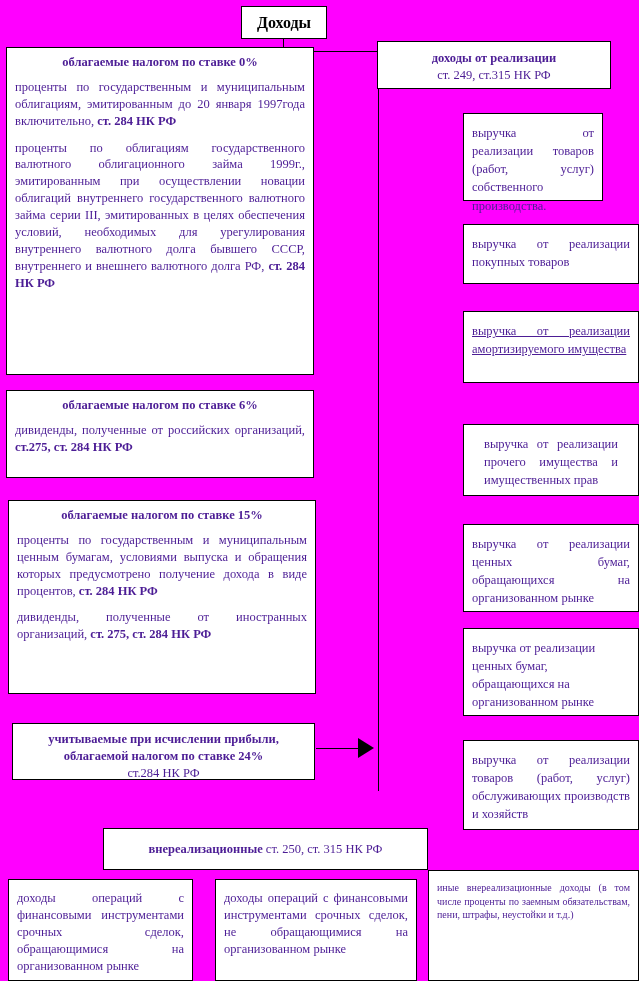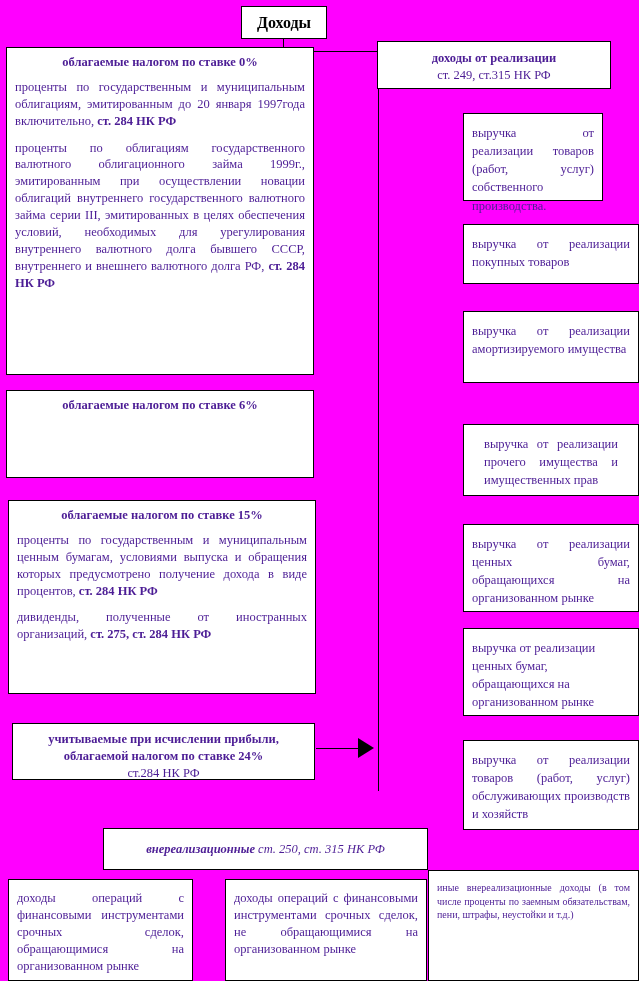--- a/index.html
+++ b/index.html
@@ -96,20 +96,21 @@
 <div class="arrowhead" style="left:358px; top:738px; border-top:10px solid transparent; border-bottom:10px solid transparent; border-left:16px solid #000000;"></div>
 
 <div class="box" style="left:6px; top:47px; width:308px; height:328px;">
   <span class="hdr">облагаемые налогом по ставке 0%</span>
   <p><span>проценты по государственным и муниципальным облигациям, эмитированным до 20 января 1997года включительно, </span><span class="bold">ст. 284 НК РФ</span></p>
   <p><span>проценты по облигациям государственного валютного облигационного займа 1999г., эмитированным при осуществлении новации облигаций внутреннего государственного валютного займа серии III, эмитированных в целях обеспечения условий, необходимых для урегулирования внутреннего валютного долга бывшего СССР, внутреннего и внешнего валютного долга РФ, </span><span class="bold">ст. 284 НК РФ</span></p>
 </div>
 
 <div class="box" style="left:6px; top:390px; width:308px; height:88px;">
   <span class="hdr">облагаемые налогом по ставке 6%</span>
+  <p><span>дивиденды, полученные от российских организаций, </span><span class="bold">ст.275, ст. 284 НК РФ</span></p>
 </div>
 
 <div class="box" style="left:8px; top:500px; width:308px; height:194px;">
   <span class="hdr">облагаемые налогом по ставке 15%</span>
   <p><span>проценты по государственным и муниципальным ценным бумагам, условиями выпуска и обращения которых предусмотрено получение дохода в виде процентов, </span><span class="bold">ст. 284 НК РФ</span></p>
   <p><span>дивиденды, полученные от иностранных организаций, </span><span class="bold">ст. 275, ст. 284 НК РФ</span></p>
 </div>
 
 <div class="box" style="left:12px; top:723px; width:303px; height:57px; padding-top:7px;">
   <span class="hdr-nm">учитываемые при исчислении прибыли,</span>
@@ -125,47 +126,47 @@
 <div class="line" style="left:378px; top:89px; width:1px; height:702px;"></div>
 
 <div class="box right-item" style="left:463px; top:113px; width:140px; height:88px; padding:10px 8px;">
   <span>выручка от реализации товаров (работ, услуг) собственного производства.</span>
 </div>
 
 <div class="box right-item" style="left:463px; top:224px; width:176px; height:60px; padding:10px 8px;">
   <span>выручка от реализации покупных товаров</span>
 </div>
 
-<div class="box right-item" style="left:463px; top:311px; width:176px; height:72px; padding:10px 8px;">
+<div class="box right-item" style="left:463px; top:311px; width:176px; height:72px; padding:10px 8px;text-decoration:underline;">
   <span>выручка от реализации амортизируемого имущества</span>
 </div>
 
 <div class="box right-item" style="left:463px; top:424px; width:176px; height:72px; padding:10px 20px;">
   <span>выручка от реализации прочего имущества и имущественных прав</span>
 </div>
 
 <div class="box right-item" style="left:463px; top:524px; width:176px; height:88px; padding:10px 8px;">
   <span>выручка от реализации ценных бумаг, обращающихся на организованном рынке</span>
 </div>
 
 <div class="box right-item" style="left:463px; top:628px; width:176px; height:88px; padding:10px 8px; text-align:left;">
   <span>выручка от реализации ценных бумаг, обращающихся на организованном рынке</span>
 </div>
 
 <div class="box right-item" style="left:463px; top:740px; width:176px; height:90px; padding:10px 8px;">
   <span>выручка от реализации товаров (работ, услуг) обслуживающих производств и хозяйств</span>
 </div>
 
 <div class="box" style="left:103px; top:828px; width:325px; height:42px; display:flex; align-items:center; justify-content:center; padding:4px 10px;">
-  <span class="center" style="width:100%;font-style:italic;"><span class="bold">внереализационные</span><span> ст. 250, ст. 315 НК РФ</span></span>
+  <span class="center" style="width:100%;"><span class="bold">внереализационные</span><span> ст. 250, ст. 315 НК РФ</span></span>
 </div>
 
 <div class="box" style="left:8px; top:879px; width:185px; height:102px; padding:10px 8px; font-size:12.5px;">
   <span>доходы операций с финансовыми инструментами срочных сделок, обращающимися на организованном рынке</span>
 </div>
 
-<div class="box" style="left:225px; top:879px; width:202px; height:102px; padding:10px 8px; font-size:12.5px;">
+<div class="box" style="left:215px; top:879px; width:202px; height:102px; padding:10px 8px; font-size:12.5px;">
   <span>доходы операций с финансовыми инструментами срочных сделок, не обращающимися на организованном рынке</span>
 </div>
 
 <div class="box" style="left:428px; top:870px; width:211px; height:111px; padding:10px 8px; font-size:10px;">
   <span>иные внереализационные доходы (в том числе проценты по заемным обязательствам, пени, штрафы, неустойки и т.д.)</span>
 </div>
 
 </body></html>

